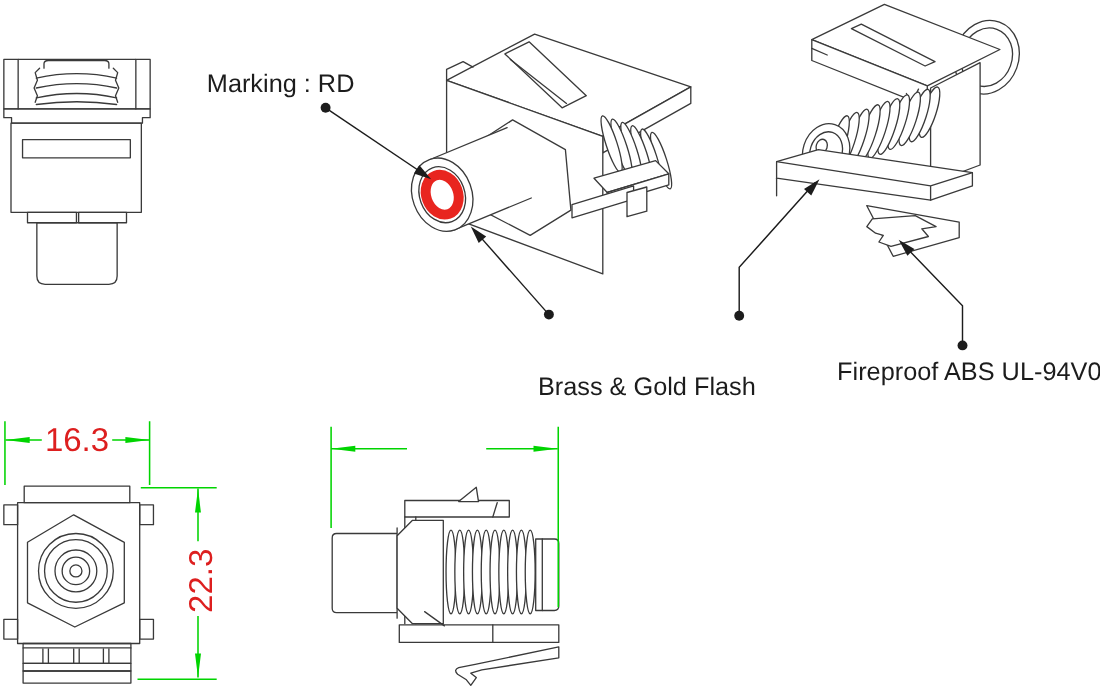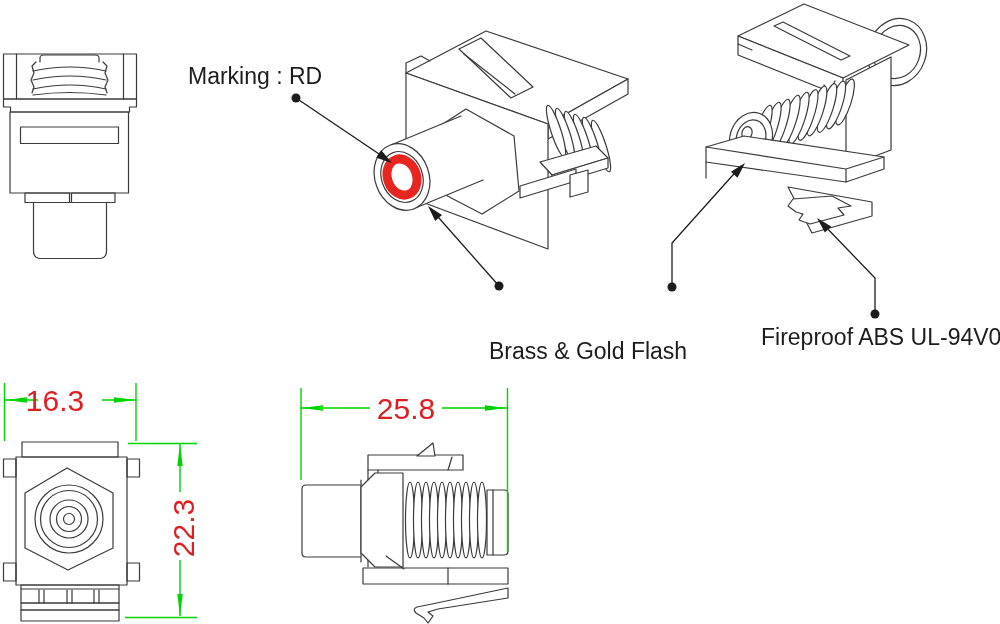--- a/index.html
+++ b/index.html
@@ -225,17 +225,16 @@
     <path class="leader" d="M875,314 L875,278 L821,222"></path>
     <circle class="ldot" cx="875" cy="314" r="4.5"></circle>
     <polygon class="larrow" points="817,218 831.3,226.4 824.9,232.6"></polygon>
   </g>
 </svg>
 
 <div class="lbl" style="left:188px;top:63px;">Marking : RD</div>
 <div class="lbl" style="left:489px;top:305px;margin-top:33px;">Brass &amp; Gold Flash</div>
 <div class="lbl" style="left:761px;top:324px;">Fireproof ABS UL-94V0</div>
 
-<div class="dim" style="left:5px;top:384px;">16.3</div>
+<div class="dim" style="left:20px;top:384px;">16.3</div>
 <div class="dim vert" style="left:134px;top:511px;">22.3</div>
-<div class="dim" style="left:356px;top:392px;">25.8</div>
 
 </div>
 
 </body></html>

